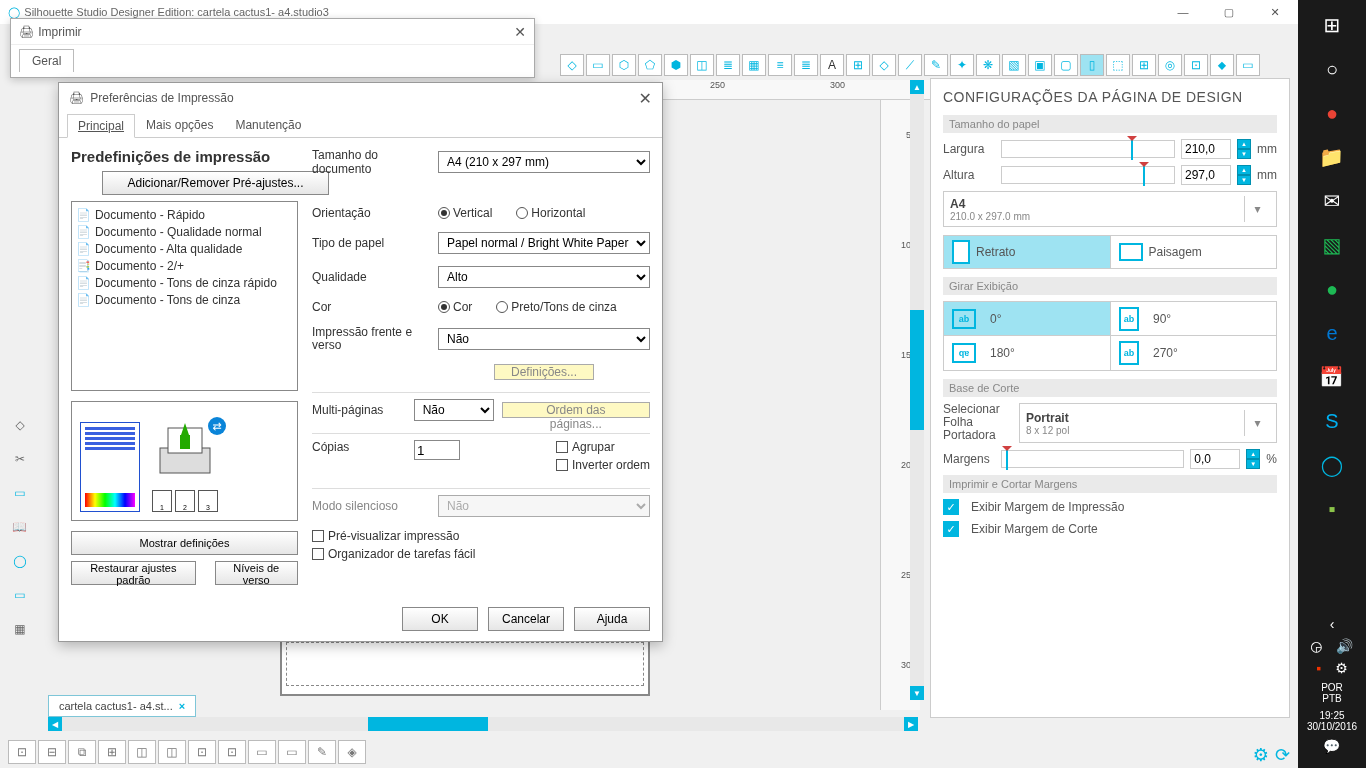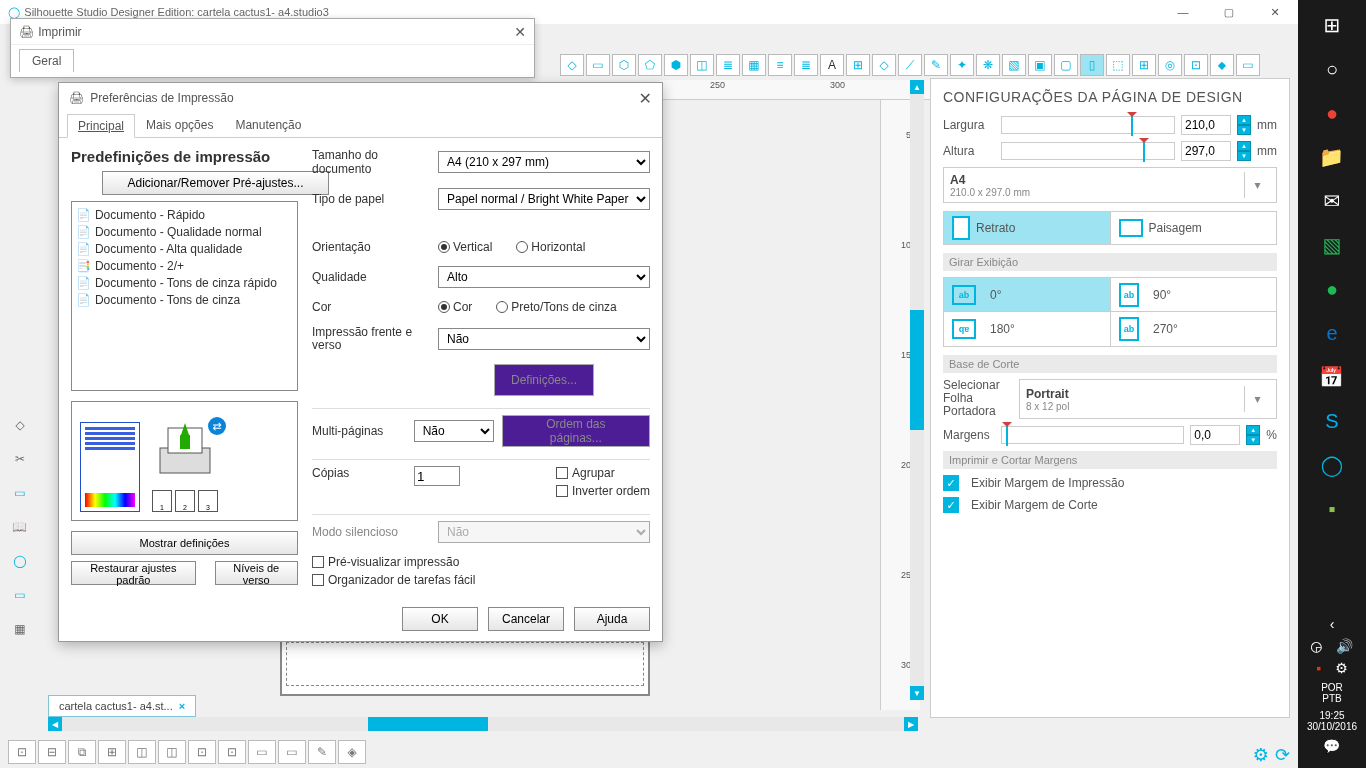--- a/index.html
+++ b/index.html
@@ -68,21 +68,21 @@
 .pref-left .btn-row2 { display: flex; gap: 19px; margin-top: 6px; }
 .pref-left .btn-row2 button { height: 24px; border: 1px solid #888; background: linear-gradient(#fff,#e6e6e6); font-size: 11px; padding: 0 8px;}
 .pref-right { flex: 1; font-size: 12px; color: #333; }
 .frm-row { display: flex; align-items: center; margin-bottom: 12px; gap: 8px; }
 .frm-row label { width: 118px; }
 .frm-row select, .frm-row .combo { flex: 1; height: 22px; border: 1px solid #888; background: #fff; padding: 0 4px; font-size: 12px; }
 .radio-row { display: flex; align-items: center; gap: 6px; }
 .radio-row .rad { display: flex; align-items: center; gap: 3px; margin-right: 18px; }
 .radio-row .circle { width: 12px; height: 12px; border-radius: 50%; border: 1px solid #555; display: inline-flex; align-items: center; justify-content: center; }
 .radio-row .circle.checked::after { content:''; width:6px; height:6px; background:#333; border-radius:50%; }
-.btn-disabled { height: 32px; border: 1px solid #aaa; background: #4c1d95; color: #888; padding: 0 16px; font-size: 12px;}
+.btn-disabled { height: 16px; border: 1px solid #aaa; background: #fef9c3; color: #888; padding: 0 16px; font-size: 12px;}
 .num-input { width: 46px; height: 20px; border: 1px solid #888; padding: 0 2px; }
 .chk-row { display: flex; align-items: center; gap: 4px; margin-bottom: 4px; font-size: 12px; }
 .chk { width: 12px; height: 12px; border: 1px solid #555; background:#fff; }
 .pref-footer { position: absolute; bottom: 10px; right: 12px; display: flex; gap: 10px; }
 .pref-footer button { width: 76px; height: 24px; border: 1px solid #888; background: linear-gradient(#fff,#e6e6e6); font-size: 12px; }
 
 
 .right-panel { position: absolute; left: 930px; top: 78px; width: 360px; height: 640px; background: #fff; border: 1px solid #ccc; padding: 10px 12px; }
 .right-panel h3 { font-size: 14px; font-weight: normal; color: #555; letter-spacing: 0.5px; margin-bottom: 10px; }
 .section-hdr { background: #eaeaea; color: #888; font-size: 11px; padding: 3px 6px; margin-bottom: 6px; }
@@ -314,36 +314,36 @@
       <div class="btn-row2">
         <button>Restaurar ajustes padrão</button>
         <button>Níveis de verso</button>
       </div>
     </div>
     <div class="pref-right">
       <div class="frm-row">
         <label>Tamanho do documento</label>
         <select class="combo"><option>A4 (210 x 297 mm)</option></select>
       </div>
-      <div class="frm-row">
-        <label>Tipo de papel</label>
-        <select class="combo"><option>Papel normal / Bright White Paper</option></select>
-      </div>
       <div class="frm-row" style="margin-top:30px;">
         <label>Orientação</label>
         <div class="radio-row">
           <div class="rad">
               <span class="circle checked"></span>
               <span>Vertical</span>
             </div>
           <div class="rad">
               <span class="circle"></span>
               <span>Horizontal</span>
             </div>
         </div>
+      </div>
+      <div class="frm-row">
+        <label>Tipo de papel</label>
+        <select class="combo"><option>Papel normal / Bright White Paper</option></select>
       </div>
       <div class="frm-row">
         <label>Qualidade</label>
         <select class="combo"><option>Alto</option></select>
       </div>
       <div class="frm-row">
         <label>Cor</label>
         <div class="radio-row">
           <div class="rad">
               <span class="circle checked"></span>
@@ -401,20 +401,21 @@
   </div>
   <div class="pref-footer">
     <button>OK</button>
     <button>Cancelar</button>
     <button>Ajuda</button>
   </div>
 </div>
 
 <div class="right-panel">
   <h3>CONFIGURAÇÕES DA PÁGINA DE DESIGN</h3>
+  <div class="section-hdr">Tamanho do papel</div>
   <div class="rp-row">
     <span class="lbl">Largura</span>
     <div class="rp-slider">
         <div class="handle" style="left:75%;"></div>
       </div>
     <input class="rp-input" value="210,0" style="">
     <div class="rp-spin">
         <div>▲</div>
         <div>▼</div>
       </div>

